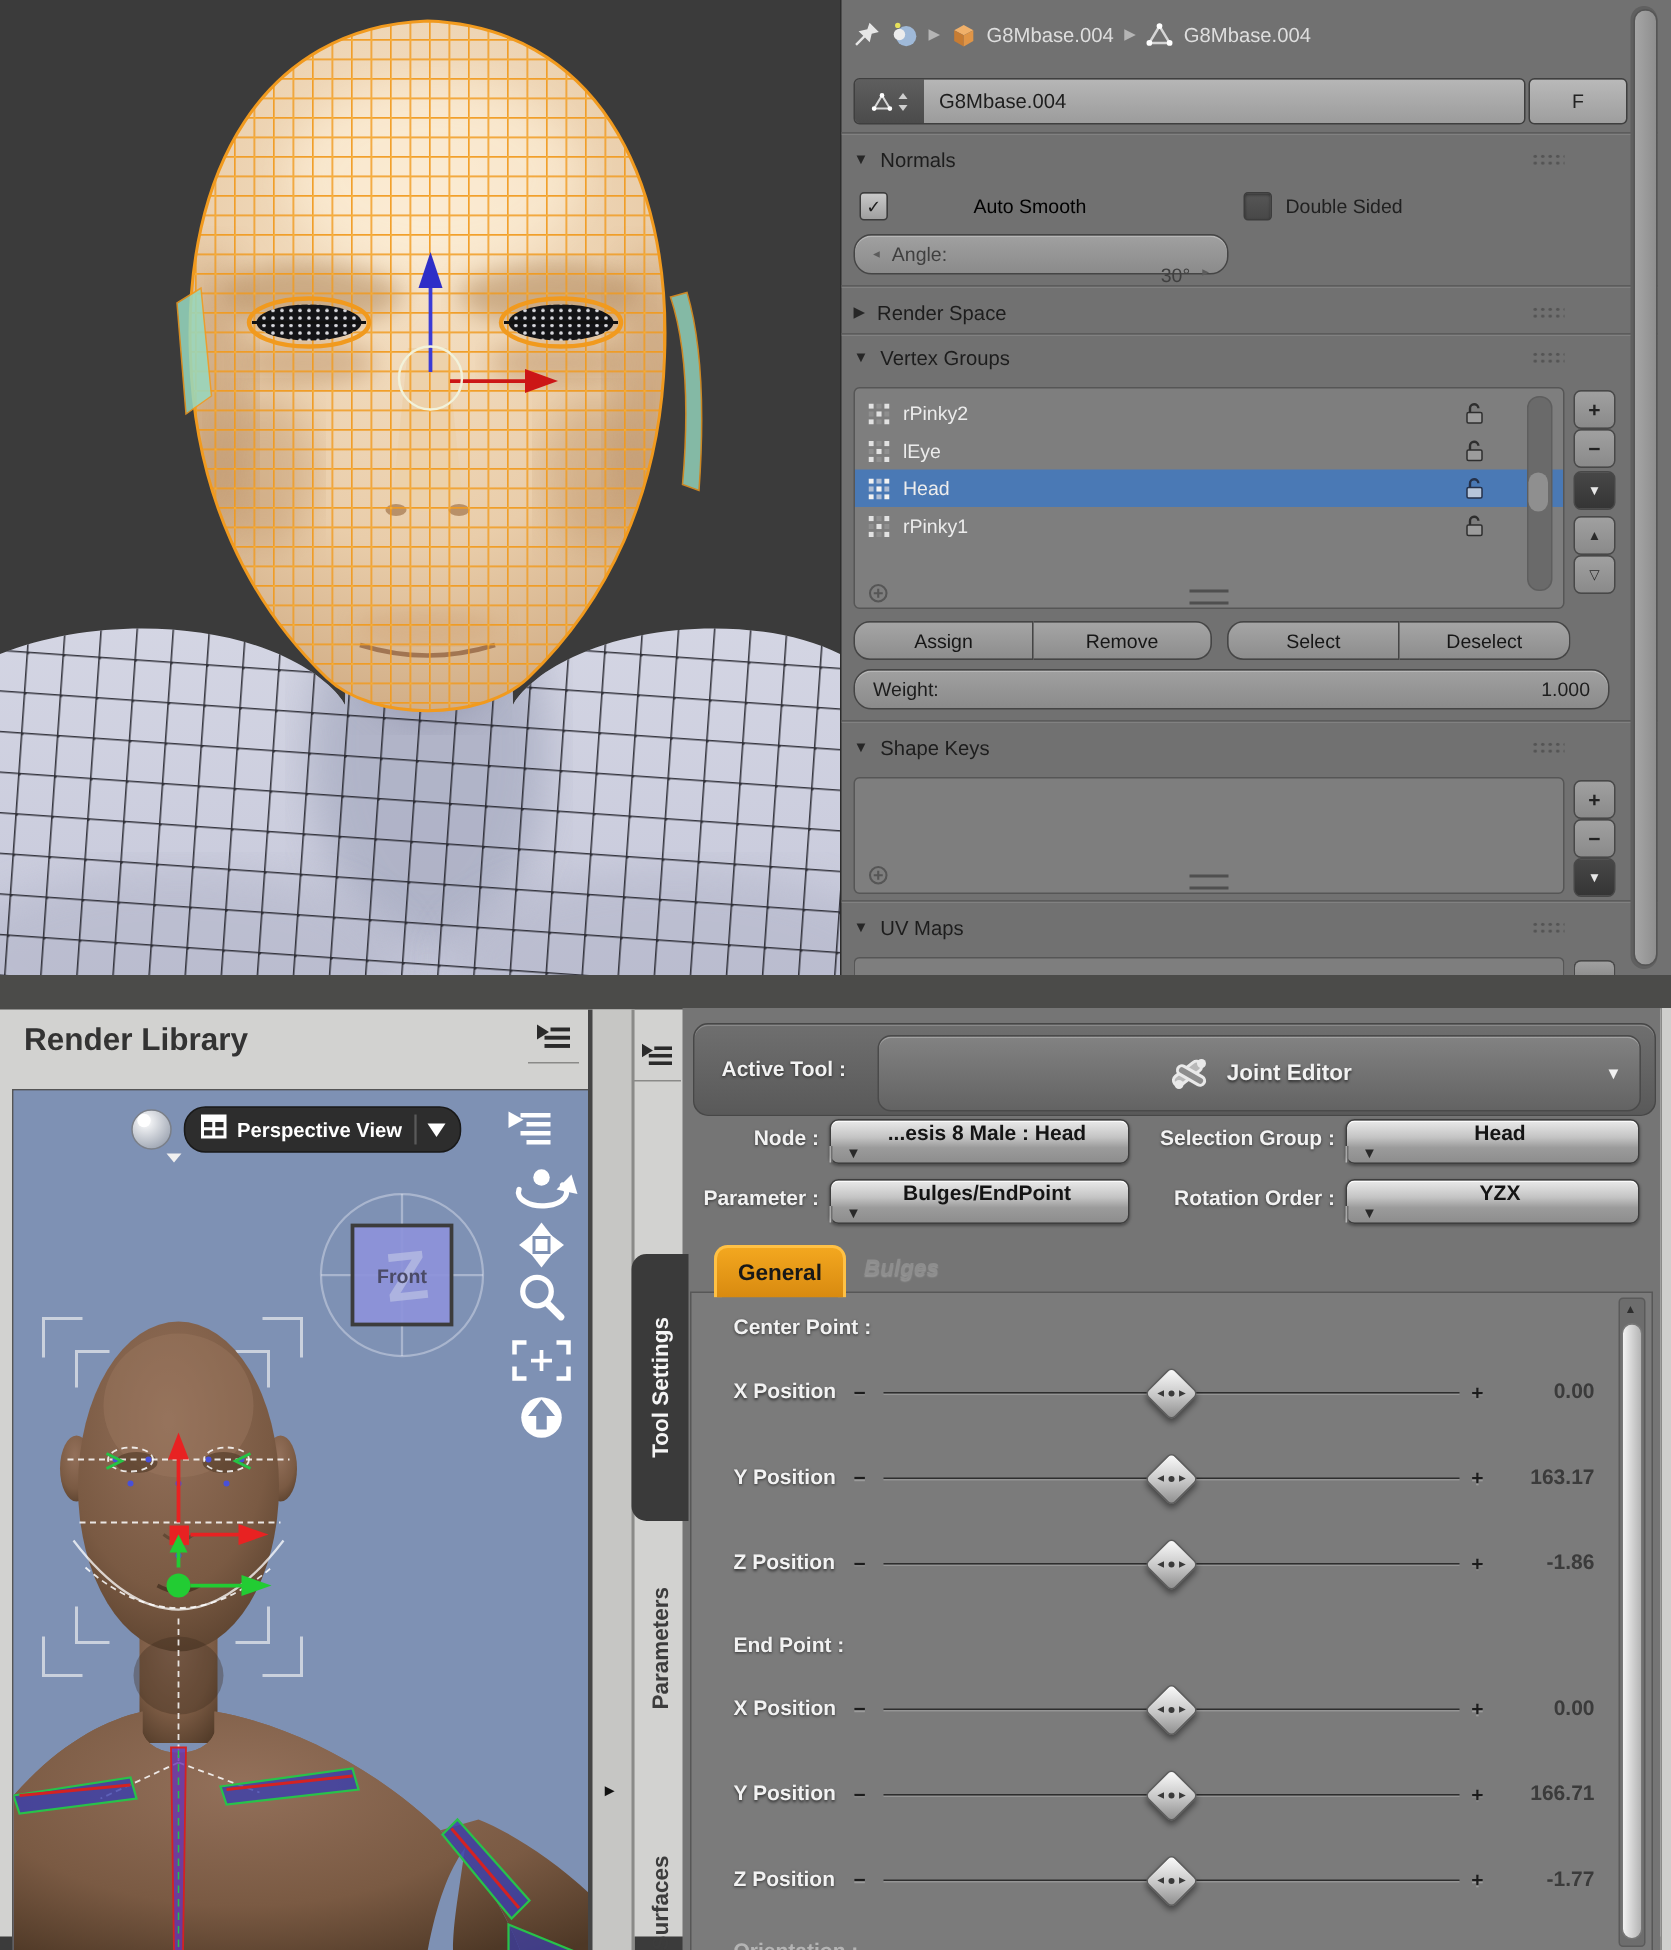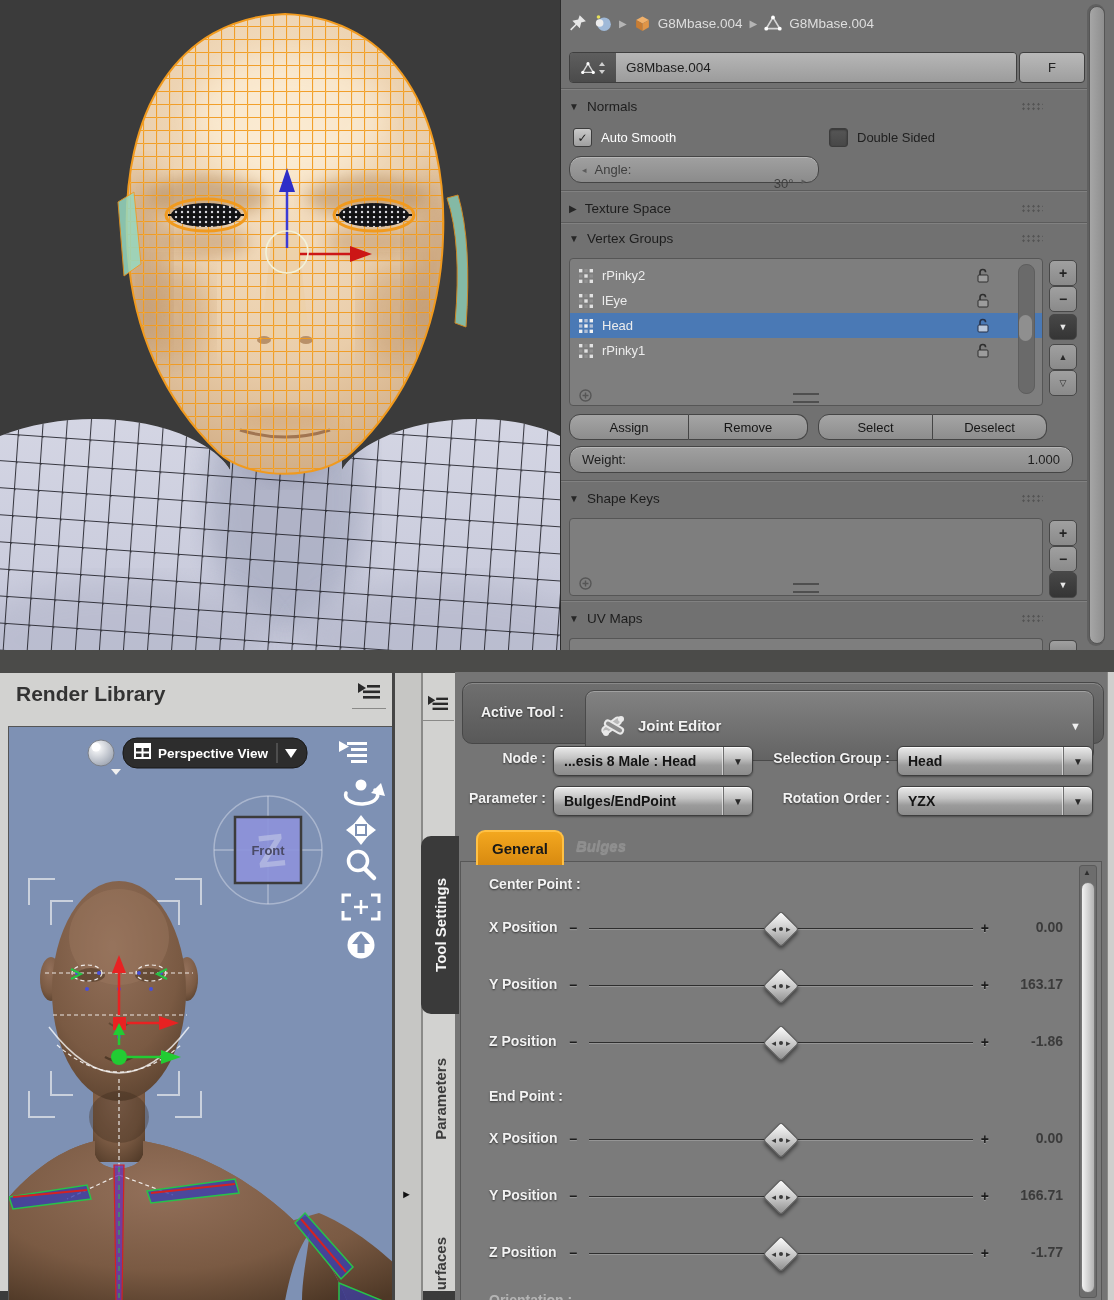--- a/index.html
+++ b/index.html
@@ -65,26 +65,26 @@
   .daz-divider{left:392px;top:23px;width:26px;height:627px;background:#c6c6c4;border-left:3px solid #454545;border-right:2px solid #8a8a88;}
   .div-arrow{position:absolute;left:6px;top:515px;color:#111;font-size:11px;}
   .daz-right{left:418px;top:0;width:696px;height:650px;}
   .ts-bg{left:37px;top:22px;width:652px;height:628px;background:#757575;}
   .daz-right-edge{left:689px;top:22px;width:7px;height:628px;background:#cfcfcd;border-left:1px solid #8a8a88;}
   .at-group{left:44px;top:32px;width:640px;height:60px;border:1px solid #474747;border-radius:10px;
       background:linear-gradient(#6f6f6f,#595959);box-shadow:inset 0 1px 0 rgba(255,255,255,.18);}
   .daz-label{color:#f2f2f2;font-weight:bold;font-size:14px;text-shadow:0 1px 2px rgba(0,0,0,.6);}
   .at-dd{position:absolute;left:122px;top:7px;right:9px;height:45px;border:1px solid #4a4a4a;border-radius:9px;
       background:linear-gradient(#828282,#636363);box-shadow:inset 0 1px 0 rgba(255,255,255,.25);
-      display:flex;align-items:center;gap:10px;padding:12px 12px;}
+      display:flex;align-items:center;gap:10px;padding:2px 12px;justify-content:center;}
   .at-dd .car{position:absolute;right:12px;color:#f0f0f0;font-size:11px;}
   .pill{position:absolute;height:28px;border:1px solid #3e3e3e;border-radius:6px;
       background:linear-gradient(#eaeaea 0%,#c4c4c4 40%,#9b9b9b 65%,#8d8d8d 100%);
       box-shadow:inset 0 1px 0 rgba(255,255,255,.8),0 1px 2px rgba(0,0,0,.35);
-      display:flex;align-items:center;color:#141414;font-weight:bold;font-size:14px;}
+      display:flex;align-items:center;color:#141414;font-weight:bold;font-size:14px;flex-direction:column;}
   .pill .txt{flex:1;padding-left:10px;white-space:nowrap;overflow:hidden;}
   .pill .dd{width:28px;align-self:stretch;border-left:1px solid #6f6f6f;box-shadow:-1px 0 0 rgba(255,255,255,.55);
       display:flex;align-items:center;justify-content:center;color:#2a2a2a;font-size:10px;}
   .tab-general{left:58px;top:180px;width:84px;height:33px;border:2px solid #ffc145;border-bottom:none;border-radius:9px 9px 0 0;
       background:linear-gradient(#f3a71f,#d88a10);color:#181818;font-weight:bold;font-size:15px;
       display:flex;align-items:center;justify-content:center;z-index:3;}
   .tab-bulges{left:158px;top:187px;color:#8e8e8e;font-weight:bold;font-style:italic;font-size:15px;
       text-shadow:0 1px 1px rgba(255,255,255,.25);}
   .ts-content{left:42px;top:211px;width:640px;height:439px;background:#7b7b7b;border:1px solid #575757;overflow:hidden;}
   .srow{position:absolute;left:28px;width:574px;height:44px;}
@@ -257,42 +257,42 @@
     <div class="abs bl-sep" style="top:88px;"></div>
 
     <div class="abs bl-hdr" style="top:94px;">
       <span class="tri">▼</span>
       <span>Normals</span>
       <span class="drag-dots" style="right:36px;"></span>
     </div>
     <div class="abs" style="left:12px;top:128px;display:flex;width:500px;">
       <div class="cb-row" style="width:256px;">
         <span class="cb on">✓</span>
-        <span style="color:#ffffff;">Auto Smooth</span>
+        <span style="color:#000000;margin-left:48px;">Auto Smooth</span>
       </div>
       <div class="cb-row">
         <span class="cb off"></span>
         <span style="color:#202020;">Double Sided</span>
       </div>
     </div>
     <div class="abs bl-slider" style="left:8px;top:156px;width:224px;">
       <span style="display:flex;gap:8px;align-items:center;">
           <span style="font-size:9px;color:#5c5c5c;">◂</span>
           <span>Angle:</span>
         </span>
       <span style="display:flex;gap:8px;align-items:flex-start;margin-top:28px;">
           <span>30°</span>
           <span style="font-size:9px;color:#5c5c5c;">▸</span>
         </span>
     </div>
 
     <div class="abs bl-sep" style="top:190px;"></div>
     <div class="abs bl-hdr" style="top:196px;">
       <span class="tri">▶</span>
-      <span>Texture Space</span>
+      <span>Render Space</span>
       <span class="drag-dots" style="right:36px;"></span>
     </div>
     <div class="abs bl-sep" style="top:222px;"></div>
     <div class="abs bl-hdr" style="top:226px;">
       <span class="tri">▼</span>
       <span>Vertex Groups</span>
       <span class="drag-dots" style="right:36px;"></span>
     </div>
 
     <div class="abs vg-list" style="top:258px;height:146px;">

